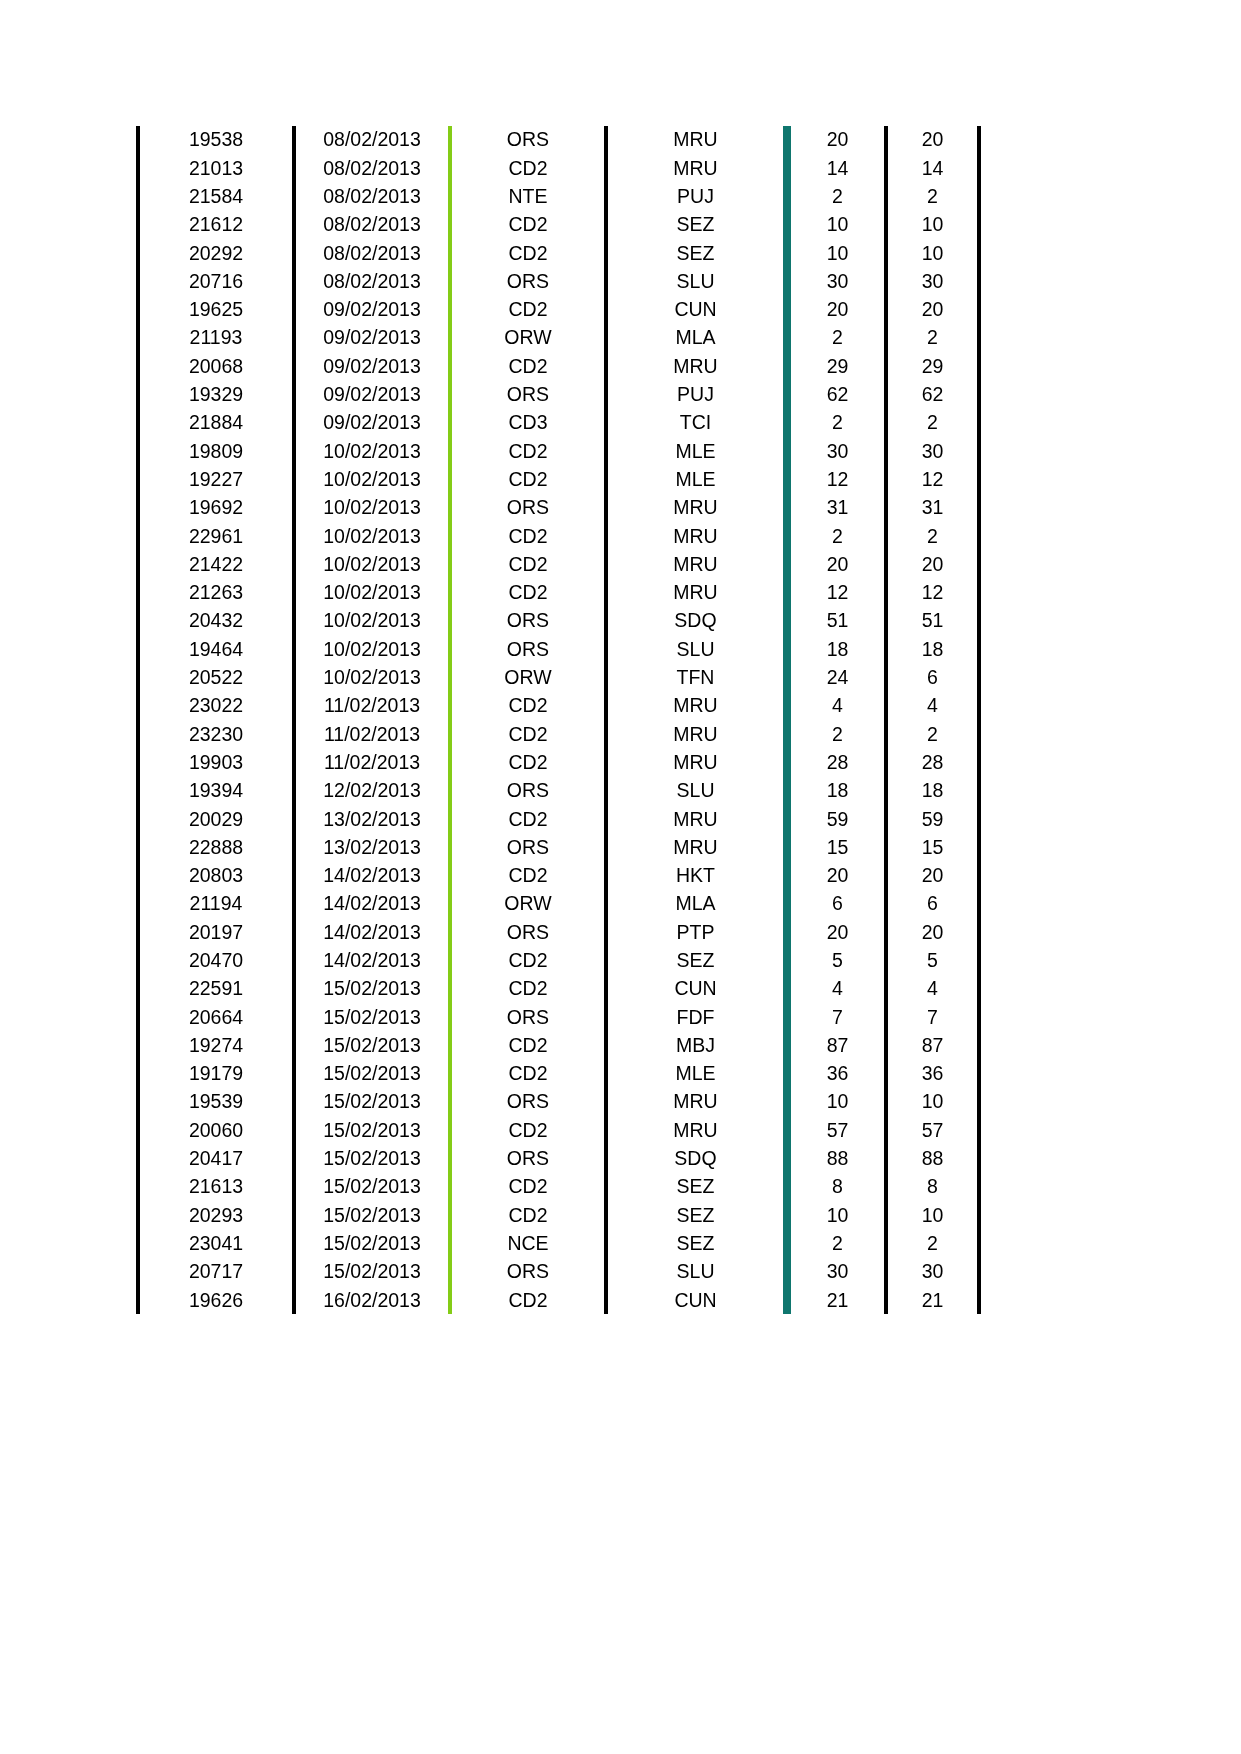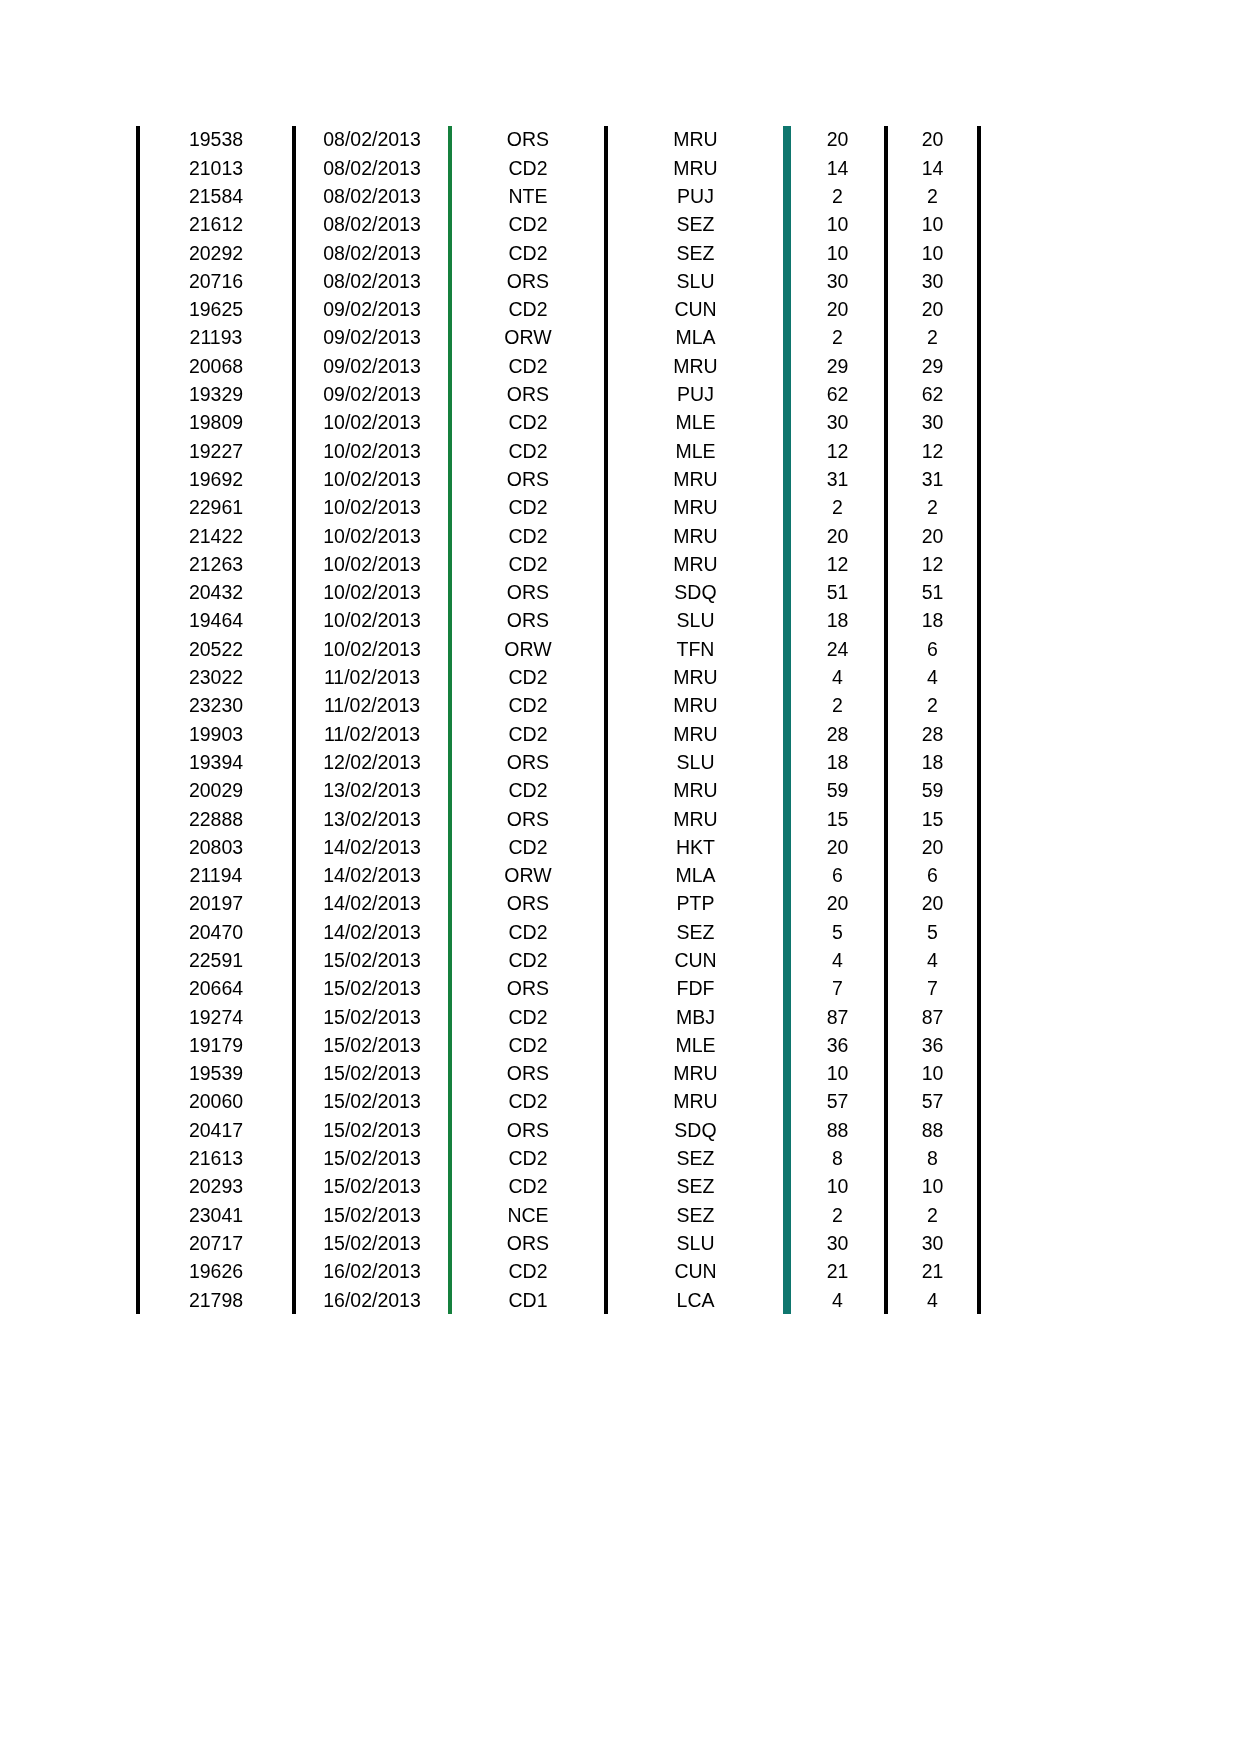--- a/index.html
+++ b/index.html
@@ -51,21 +51,21 @@
     color: #000000;
   }
 
   
   table.data-table td.c0 {
     border-left: 4px solid #000000;
     border-right: 4px solid #000000;
     width: 152px;
   }
   table.data-table td.c1 {
-    border-right: 4px solid #15803d;
+    border-right: 4px solid #84cc16;
     width: 152px;
   }
   table.data-table td.c2 {
     border-right: 4px solid #000000;
     width: 152px;
   }
   table.data-table td.c3 {
     border-right: 8px solid #0f766e;
     width: 175px;
   }
@@ -157,20 +157,28 @@
             <td class="c4">29</td>
             <td class="c5">29</td>
           </tr>
           <tr>
             <td class="c0">19329</td>
             <td class="c1">09/02/2013</td>
             <td class="c2">ORS</td>
             <td class="c3">PUJ</td>
             <td class="c4">62</td>
             <td class="c5">62</td>
+          </tr>
+          <tr>
+            <td class="c0">21884</td>
+            <td class="c1">09/02/2013</td>
+            <td class="c2">CD3</td>
+            <td class="c3">TCI</td>
+            <td class="c4">2</td>
+            <td class="c5">2</td>
           </tr>
           <tr>
             <td class="c0">19809</td>
             <td class="c1">10/02/2013</td>
             <td class="c2">CD2</td>
             <td class="c3">MLE</td>
             <td class="c4">30</td>
             <td class="c5">30</td>
           </tr>
           <tr>
@@ -406,24 +414,16 @@
             <td class="c5">30</td>
           </tr>
           <tr>
             <td class="c0">19626</td>
             <td class="c1">16/02/2013</td>
             <td class="c2">CD2</td>
             <td class="c3">CUN</td>
             <td class="c4">21</td>
             <td class="c5">21</td>
           </tr>
-          <tr>
-            <td class="c0">21798</td>
-            <td class="c1">16/02/2013</td>
-            <td class="c2">CD1</td>
-            <td class="c3">LCA</td>
-            <td class="c4">4</td>
-            <td class="c5">4</td>
-          </tr>
         </tbody>
     </table>
   </div>
 </div>
 
 </body></html>

